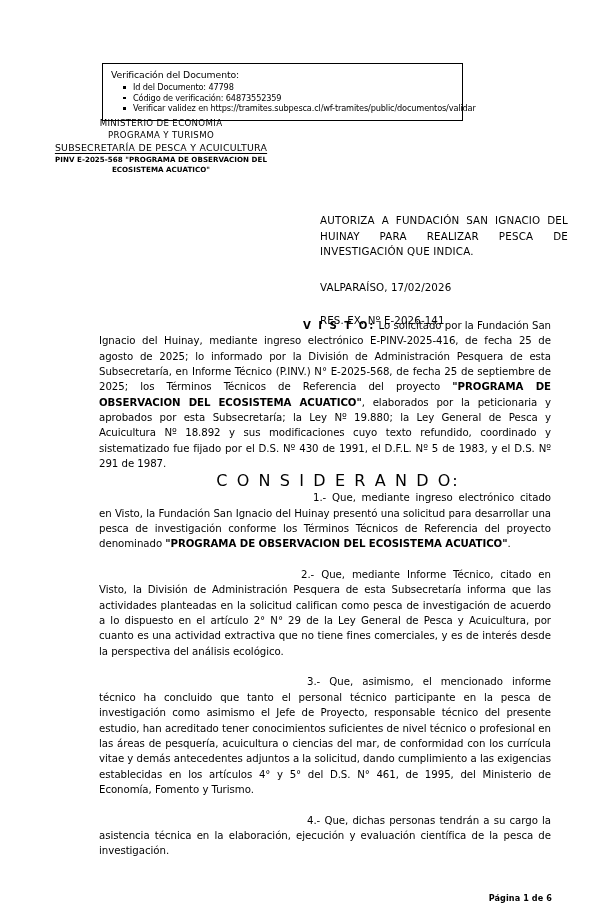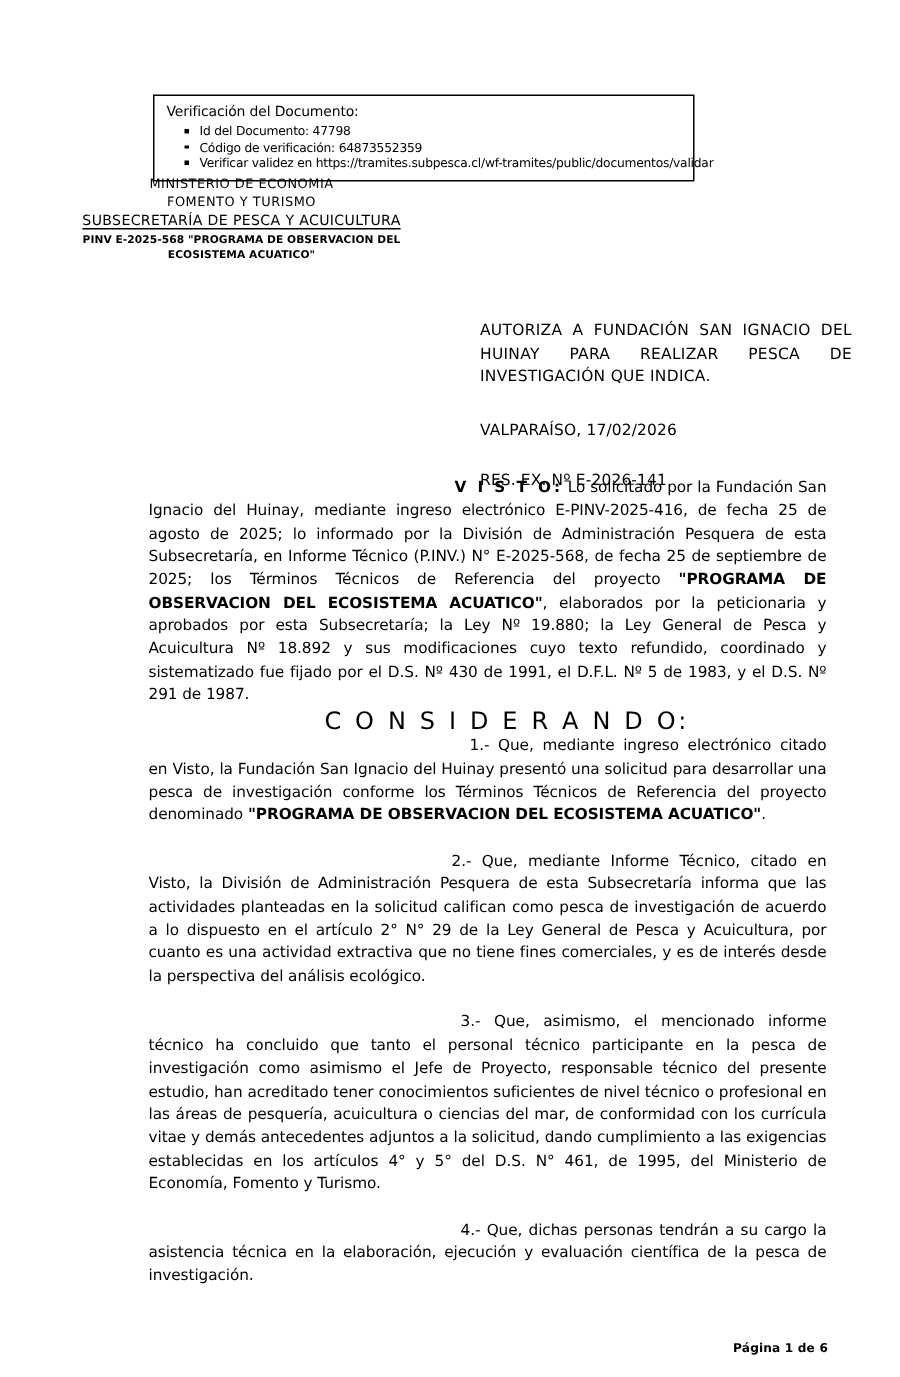--- a/index.html
+++ b/index.html
@@ -164,21 +164,21 @@
   <div id="verification-title">Verificación del Documento:</div>
   <ul id="verification-list">
     <li>Id del Documento: 47798</li>
     <li>Código de verificación: 64873552359</li>
     <li>Verificar validez en https://tramites.subpesca.cl/wf-tramites/public/documentos/validar</li>
   </ul>
 </div>
 
 <div id="ministry-header">
   <div class="ministry-line">MINISTERIO DE ECONOMIA</div>
-  <div class="ministry-line">FOMENTO Y TURISMO</div>
+  <div class="ministry-line">PROGRAMA Y TURISMO</div>
   <div id="subsecretaria-line">SUBSECRETARÍA DE PESCA Y ACUICULTURA</div>
   <div id="pinv-line">
     <span>PINV E-2025-568 "PROGRAMA DE OBSERVACION DEL</span><br>
     <span>ECOSISTEMA ACUATICO"</span>
   </div>
 </div>
 
 <div id="resolution-header">
   <div id="resolution-subject">AUTORIZA A FUNDACIÓN SAN IGNACIO DEL HUINAY PARA REALIZAR PESCA DE INVESTIGACIÓN QUE INDICA.</div>
   <div id="resolution-place-date">VALPARAÍSO, 17/02/2026</div>

